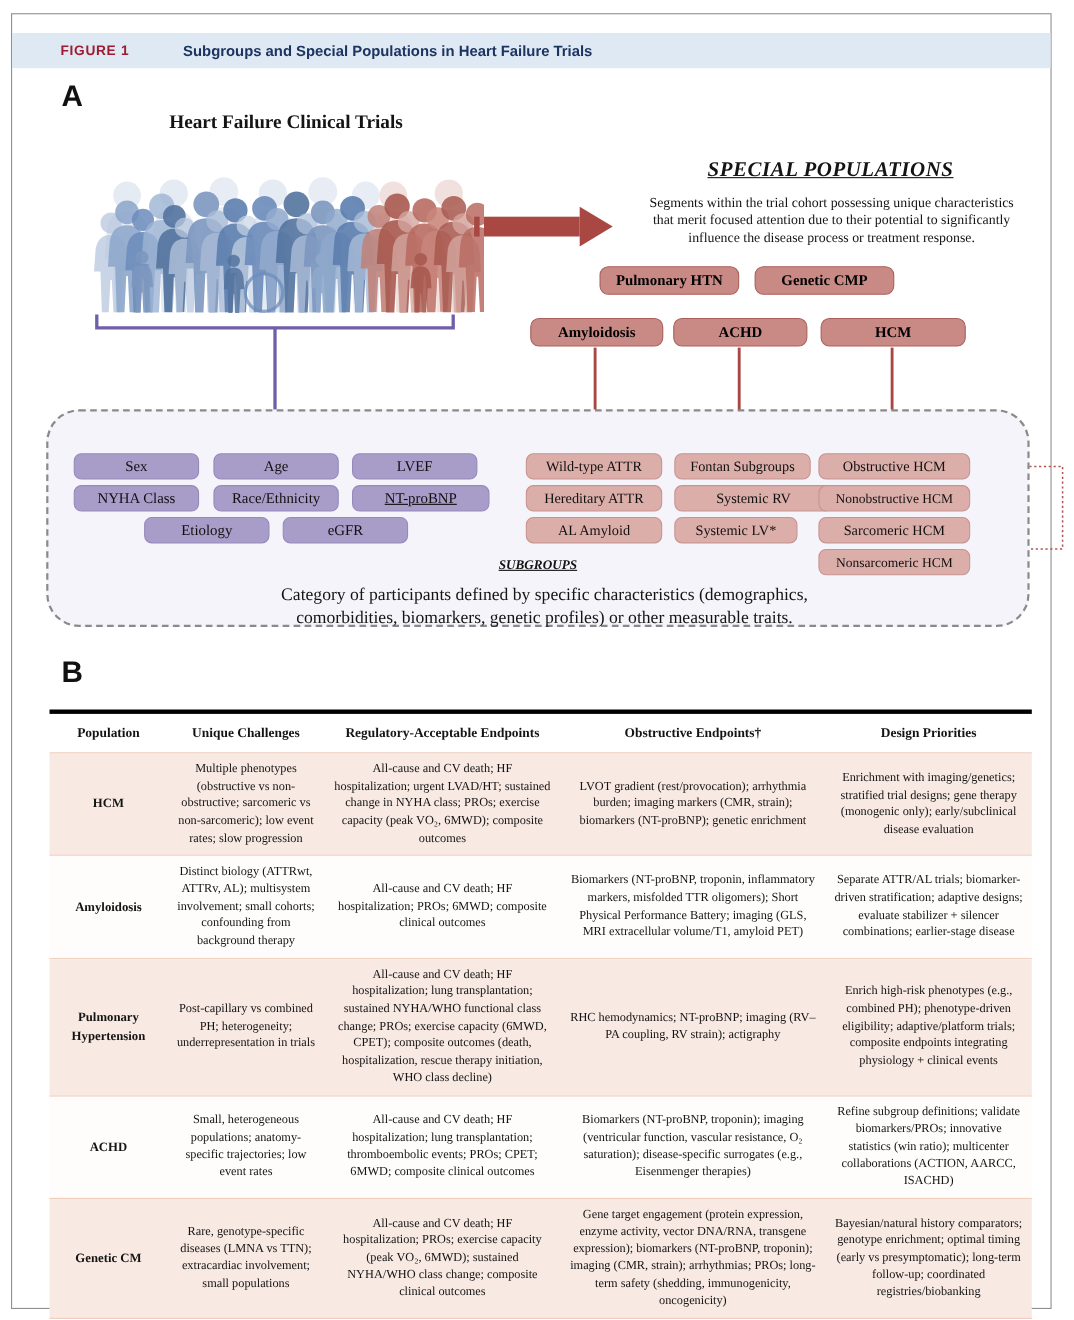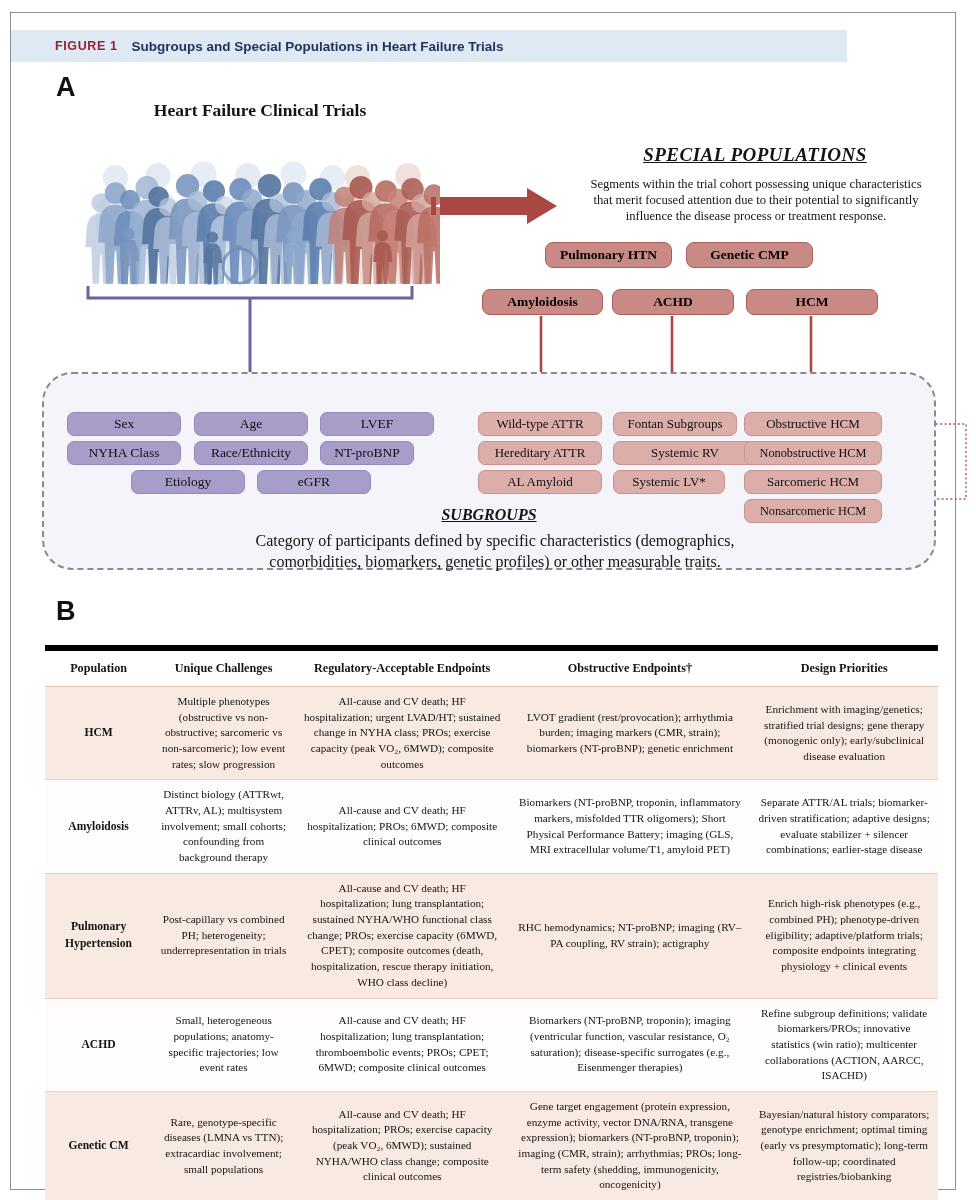--- a/index.html
+++ b/index.html
@@ -1,21 +1,21 @@
 <!DOCTYPE html>
 <html><head>
 <meta charset="utf-8">
 <style>
   html,body{margin:0;padding:0;background:#fff;}
   .page{position:relative;width:976px;height:1200px;background:#fff;overflow:hidden;
         font-family:"Liberation Serif", serif;color:#141414;}
   .card{position:absolute;left:10px;top:12px;width:946px;height:1178px;
         border:1.6px solid #8f8f8f;background:#fff;box-sizing:border-box;}
-  .band{position:absolute;left:11px;top:30px;width:836px;height:32px;background:#dee9f3;
-        display:flex;align-items:center;font-family:"Liberation Sans", sans-serif;}
+  .band{position:absolute;left:11px;top:30px;width:944px;height:32px;background:#dee9f3;
+        display:flex;align-items:center;font-family:"Liberation Sans", sans-serif;gap:35px;}
   .band .figlabel{color:#9e1b30;font-weight:bold;font-size:12.5px;letter-spacing:.6px;margin-left:44px;}
   .band .figtitle{color:#1d3461;font-weight:bold;font-size:13.5px;margin-left:14px;}
   .panel-label{position:absolute;font-family:"Liberation Sans", sans-serif;font-weight:bold;
         font-size:27px;color:#111;}
   .crowd-title{position:absolute;left:110px;top:100px;width:300px;text-align:center;
         font-weight:bold;font-size:17.5px;}
   .sp-heading{position:absolute;left:565px;top:144px;width:380px;text-align:center;
         font-weight:bold;font-style:italic;font-size:19px;letter-spacing:.5px;}
   .sp-heading span, .sg-heading span{text-decoration:underline;}
   .sp-desc{position:absolute;left:585px;top:176px;width:342px;text-align:center;
@@ -25,29 +25,29 @@
         justify-content:center;font-weight:bold;font-size:13.5px;color:#000000;}
   .dashedbox{position:absolute;left:42px;top:372px;width:894px;height:198px;border-radius:30px;
         border:2px dashed #8a8a8a;background:#f4f4fa;box-sizing:border-box;}
   .pbox{position:absolute;height:24px;border-radius:7px;background:#a89cc9;border:1px solid #968abd;
         box-sizing:border-box;display:flex;align-items:center;justify-content:center;
         font-size:13.5px;color:#101010;}
   .kbox{position:absolute;height:24px;border-radius:7px;background:#dcaeaa;border:1px solid #c79390;
         box-sizing:border-box;display:flex;align-items:center;justify-content:center;
         font-size:13px;color:#101010;}
   .sg-heading{position:absolute;left:389px;top:506px;width:200px;text-align:center;
-        font-weight:bold;font-style:italic;font-size:16px;}
+        font-weight:bold;font-style:italic;font-size:12px;}
   .sg-desc{position:absolute;left:235px;top:531px;width:520px;text-align:center;
         font-size:16px;line-height:1.3;}
   .overlay{position:absolute;left:0;top:0;width:976px;height:640px;pointer-events:none;}
   .crowd{position:absolute;left:80px;top:126px;width:360px;height:162px;}
   
   .tblwrap{position:absolute;left:45px;top:645px;width:893px;}
   .trow{display:grid;grid-template-columns:12% 16% 24% 27% 21%;}
-  .thead{border-top:6px solid #000000;border-bottom:1.2px solid #e8c0ae;background:#fff;}
+  .thead{border-top:4px solid #000000;border-bottom:1.2px solid #e8c0ae;background:#fff;}
   .thead .cell{font-weight:bold;font-size:12.2px;padding:9px 4px;}
   .cell{display:flex;align-items:center;justify-content:center;text-align:center;
         font-size:11.2px;line-height:1.4;padding:7px 8px;box-sizing:border-box;}
   .pop{font-weight:bold;font-size:11.6px;}
   .stripe{background:#f8e9e3;}
   .plain{background:#fffdfc;}
   .trow.body{border-bottom:1.1px solid #f0cdbc;}
 </style>
 </head>
 <body>
@@ -149,21 +149,21 @@
   <div class="rosebtn" style="left:612px;top:289px;width:122px;">ACHD</div>
   <div class="rosebtn" style="left:746px;top:289px;width:132px;">HCM</div>
 
   <div class="dashedbox"></div>
 
   <div class="pbox" style="left:67px;top:412px;width:114px;">Sex</div>
   <div class="pbox" style="left:194px;top:412px;width:114px;">Age</div>
   <div class="pbox" style="left:320px;top:412px;width:114px;">LVEF</div>
   <div class="pbox" style="left:67px;top:441px;width:114px;">NYHA Class</div>
   <div class="pbox" style="left:194px;top:441px;width:114px;">Race/Ethnicity</div>
-  <div class="pbox" style="left:320px;top:441px;width:94px;">NT-proBNP</div>
+  <div class="pbox" style="left:320px;top:441px;width:125px;text-decoration:underline;">NT-proBNP</div>
   <div class="pbox" style="left:131px;top:470px;width:114px;">Etiology</div>
   <div class="pbox" style="left:257px;top:470px;width:114px;">eGFR</div>
 
   <div class="kbox" style="left:478px;top:412px;width:124px;">Wild-type ATTR</div>
   <div class="kbox" style="left:478px;top:441px;width:124px;">Hereditary ATTR</div>
   <div class="kbox" style="left:478px;top:470px;width:124px;">AL Amyloid</div>
 
   <div class="kbox" style="left:613px;top:412px;width:124px;">Fontan Subgroups</div>
   <div class="kbox" style="left:613px;top:441px;width:144px;">Systemic RV</div>
   <div class="kbox" style="left:613px;top:470px;width:112px;text-align:center;">Systemic LV*</div>

